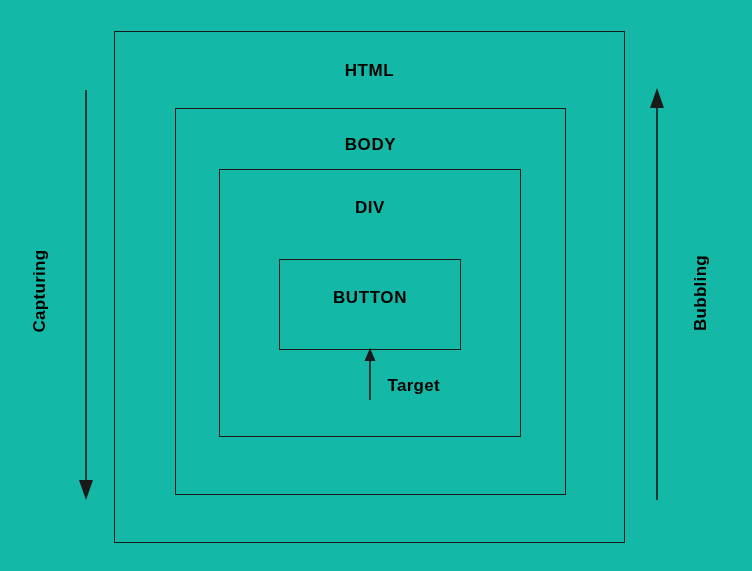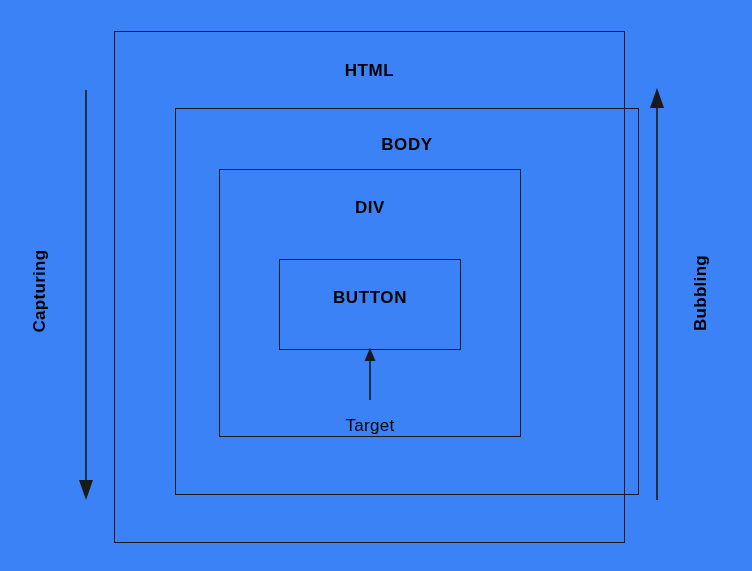--- a/index.html
+++ b/index.html
@@ -11,21 +11,21 @@
     width: 752px;
     height: 571px;
     background: #ffffff;
     font-family: "Liberation Sans", sans-serif;
     overflow: hidden;
   }
   #diagram {
     position: relative;
     width: 752px;
     height: 571px;
-    background: #3b82f6;
+    background: #14b8a6;
   }
   
   .box {
     position: absolute;
     box-sizing: border-box;
     border: 1.5px solid #1a1a1a;
     background: transparent;
   }
   .box-label {
     position: absolute;
@@ -43,21 +43,21 @@
     left: 114px;
     top: 31px;
     width: 511px;
     height: 512px;
   }
   #label-html { top: 29px; }
 
   #box-body {
     left: 175px;
     top: 108px;
-    width: 464px;
+    width: 391px;
     height: 387px;
   }
   #label-body { top: 26px; }
 
   #box-div {
     left: 219px;
     top: 169px;
     width: 302px;
     height: 268px;
   }
@@ -76,24 +76,24 @@
     position: absolute;
     left: 340px;
     top: 340px;
     width: 60px;
     height: 62px;
     pointer-events: none;
   }
   #target-label {
     position: absolute;
     left: 300px;
-    top: 416px;
+    top: 376px;
     width: 140px;
-    text-align: center;
-    font-weight: normal;
+    text-align: right;
+    font-weight: bold;
     font-size: 17px;
     color: #000000;
     font-family: "Liberation Sans", sans-serif;
     letter-spacing: 0.3px;
   }
 
   
   #capturing-arrow {
     position: absolute;
     left: 66px;

